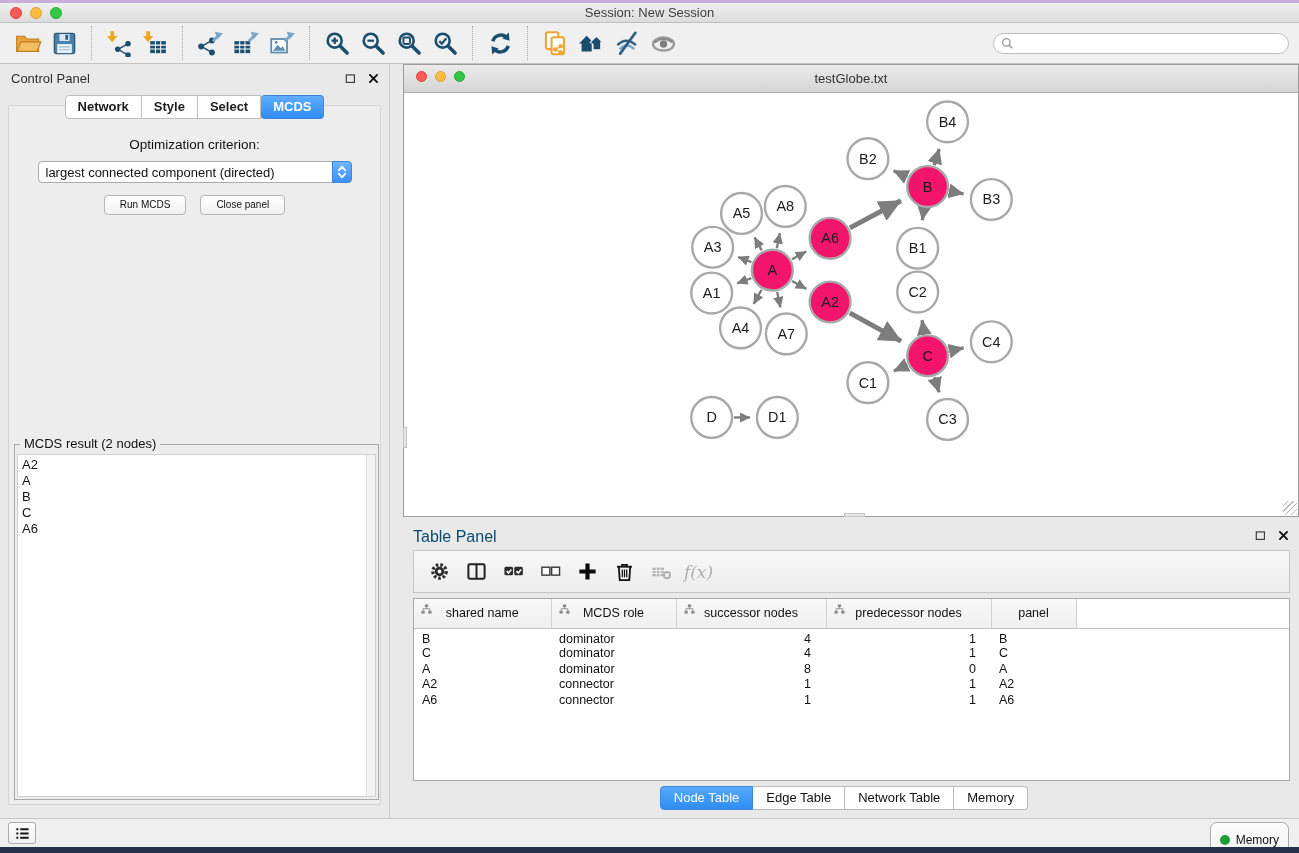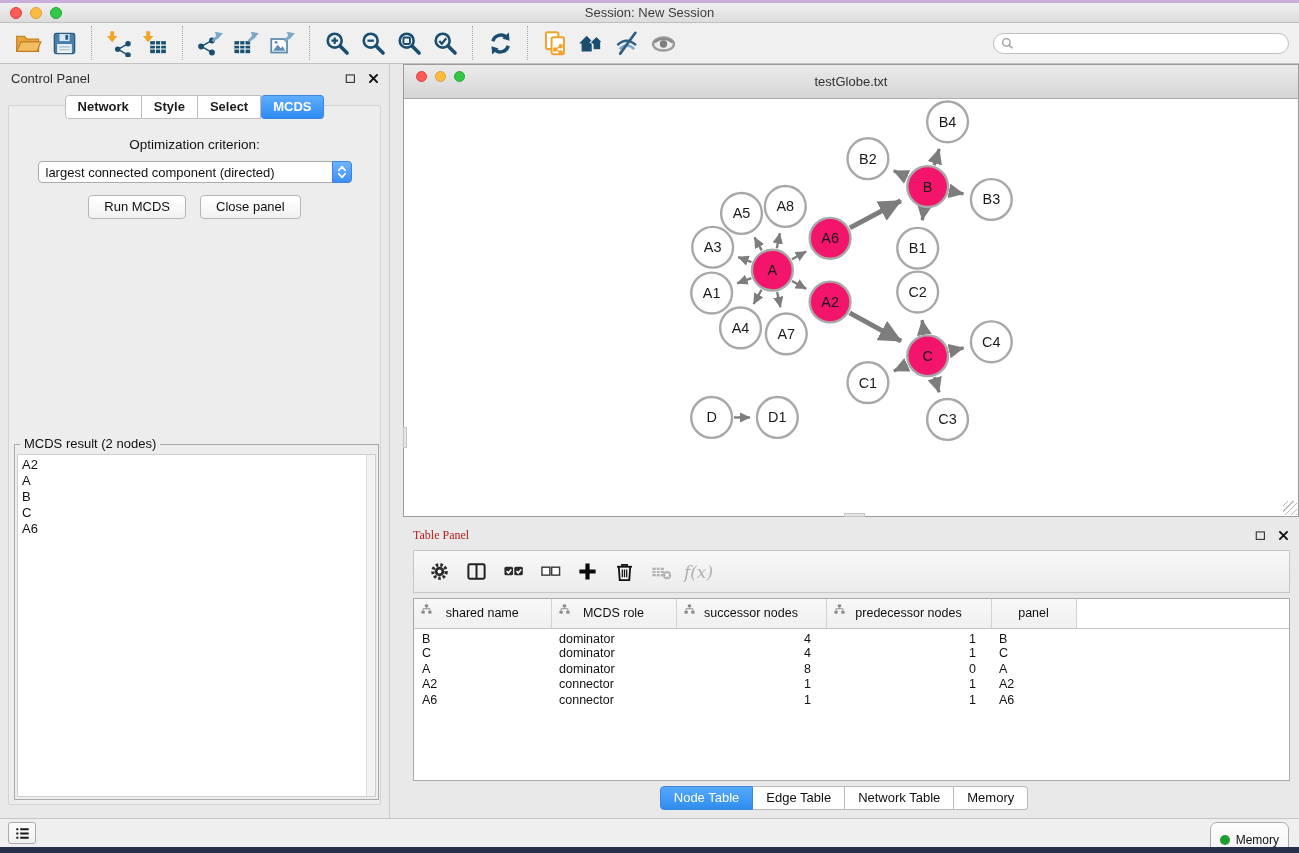--- a/index.html
+++ b/index.html
@@ -50,47 +50,47 @@
     border:1px solid #D4D4D4; border-radius:2px; }
   .opt-label{ margin-top:31px; text-align:center; font-size:13.5px; color:#111; }
   .dropdown{ margin:9px auto 0; width:314px; height:22px; background:#FFF; border:1px solid #ABABAB;
     border-radius:4px; display:flex; align-items:center; }
   .dropdown-text{ flex:1; padding:0 7px; font-size:13px; color:#111; white-space:nowrap; overflow:hidden; }
   .dropdown-stepper{ width:20px; align-self:stretch; margin:-1px -1px -1px 0; border-radius:0 4px 4px 0;
     background:linear-gradient(#6FB5FF,#3E8EF7); border:1px solid #3D86DE; display:flex; align-items:center; justify-content:center; }
   .dropdown-stepper svg{ width:12px; height:16px; }
   .cp-buttons{ display:flex; justify-content:center; gap:14px; margin-top:12px; }
   .cp-btn{ background:linear-gradient(#FFFFFF,#F1F1F1); border:1px solid #B5B5B5; border-radius:4px;
-    padding:3px 15px 4px; font-size:13px; color:#111; font-family:"Liberation Sans",sans-serif; }
+    padding:3px 15px 4px; font-size:10px; color:#111; font-family:"Liberation Sans",sans-serif; }
   .result-group{ position:absolute; left:5px; right:1px; top:338px; bottom:4px; border:1px solid #A9A9A9; }
   .result-legend{ position:absolute; top:-9px; left:5px; background:#EDEDED; padding:0 4px; font-size:13px; color:#111; }
   .result-list{ position:absolute; left:2px; right:2px; top:9px; bottom:2px; background:#FFF;
     border:1px solid #CFCFCF; overflow:hidden; }
   .result-item{ font-size:13px; color:#111; line-height:16px; padding-left:4px; }
   .result-item:first-child{ margin-top:2px; }
   .result-scroll{ position:absolute; top:0; bottom:0; right:0; width:9px; background:#F3F3F3; border-left:1px solid #DDD; }
 
   
   .network-window{ position:absolute; left:403px; top:0; width:896px; height:453px; background:#FFF;
     border:1px solid #9C9C9C; }
-  .nw-titlebar{ height:34px; background:linear-gradient(#EBEBEB,#D5D5D5); border-bottom:1px solid #ACACAC;
+  .nw-titlebar{ height:28px; background:linear-gradient(#EBEBEB,#D5D5D5); border-bottom:1px solid #ACACAC;
     position:relative; display:flex; align-items:center; justify-content:center; }
   .nw-titlebar .traffic{ top:6px; left:12px; gap:8px; }
   .nw-titlebar .light{ width:11px; height:11px; }
   .nw-title{ font-size:13px; color:#333; }
   .nw-content{ position:absolute; top:24px; left:0; right:0; bottom:0; }
   .nw-content svg{ display:block; width:100%; height:100%; }
   .resize-grip{ position:absolute; right:1px; bottom:1px; width:14px; height:14px;
     background:repeating-linear-gradient(135deg, transparent 0 3px, #B9B9B9 3px 4px); }
   .v-grip{ position:absolute; left:-1px; top:362px; width:4px; height:21px; background:#E6E6E6; border:1px solid #C4C4C4; }
   .h-grip{ position:absolute; left:440px; bottom:-1px; width:21px; height:4px; background:#E6E6E6; border:1px solid #C4C4C4; }
 
   
   .table-panel{ position:absolute; left:403px; top:457px; width:896px; bottom:0; background:#E9E9E9; }
-  .tp-title{ position:absolute; left:10px; top:7px; font-size:12px; color:#b91c1c;font-family:Liberation Serif, serif; }
+  .tp-title{ position:absolute; left:10px; top:7px; font-size:16px; color:#0c4a6e; }
   .tp-toolbar{ position:absolute; left:10px; right:9px; top:29px; height:43px;
     background:linear-gradient(#F8F8F8,#ECECEC); border:1px solid #C6C6C6; display:flex; align-items:center; padding:0 9px; }
   .tp-btn{ width:33px; height:33px; display:flex; align-items:center; justify-content:center; margin-right:4px; }
   .tp-btn svg{ width:21px; height:21px; }
   .tp-btn .fx-text{ font-family:"DejaVu Serif", serif; font-style:italic; font-size:17px; color:#AFAFAF; }
   .tp-table{ position:absolute; left:10px; right:9px; top:77px; bottom:37px; background:#FFF; border:1px solid #A9A9A9; overflow:hidden; }
   table.grid{ border-collapse:collapse; table-layout:fixed; width:100%; }
   table.grid th{ height:29px; background:linear-gradient(#F8F8F8,#EFEFEF); border-right:1px solid #D2D2D2;
     border-bottom:1px solid #C4C4C4; font-size:12.5px; font-weight:normal; color:#111; position:relative; text-align:center; }
   table.grid th.filler{ background:#FFF; border-right:none; }

